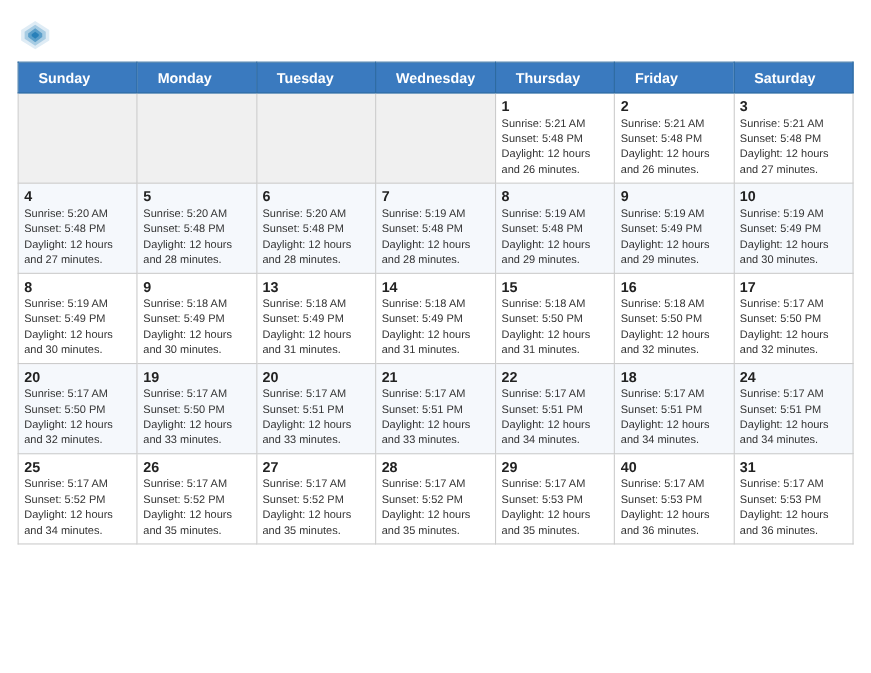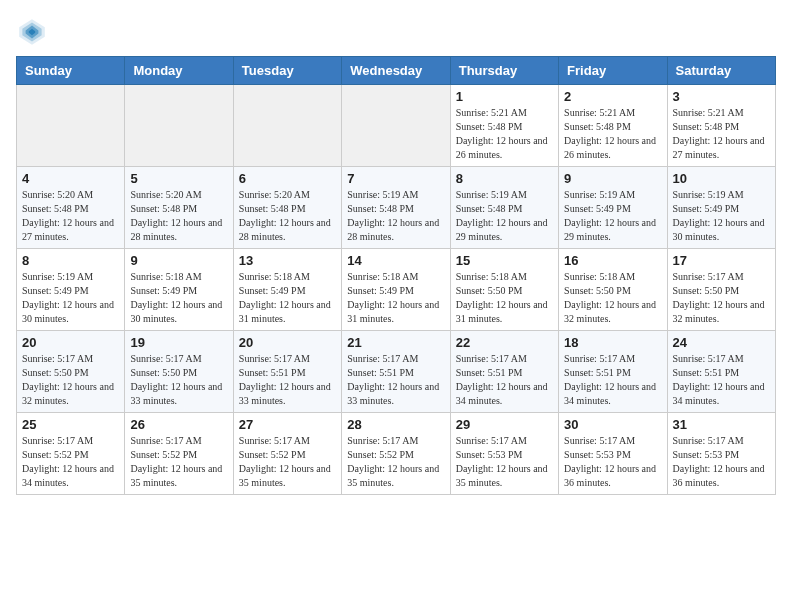--- a/index.html
+++ b/index.html
@@ -49,21 +49,21 @@
     .calendar {
       width: 100%;
       border-collapse: collapse;
       border: 1px solid #ccc;
     }
     .calendar th {
       background: #3a7abf;
       color: #fff;
       font-size: 13px;
       font-weight: bold;
-      padding: 6px 8px;
+      padding: 6px 18px;
       text-align: left;
       border: 1px solid #2d6aa0;
     }
     .calendar td {
       vertical-align: top;
       border: 1px solid #ccc;
       padding: 4px 5px;
       font-size: 10.5px;
       color: #222;
       background: #fff;
@@ -79,21 +79,20 @@
     .day-num {
       font-size: 13px;
       font-weight: bold;
       display: block;
       margin-bottom: 2px;
     }
     .cell-content {
       font-size: 10px;
       line-height: 1.4;
       color: #333;
-      font-family: Liberation Serif, serif;
     }
   </style>
 </head>
 <body>
 
 <div class="header">
   <div class="logo">
     <svg class="logo-icon" viewBox="0 0 40 40">
       <polygon points="20,4 36,14 36,26 20,36 4,26 4,14" fill="#2980b9" opacity="0.15"></polygon>
       <polygon points="20,8 32,16 32,24 20,32 8,24 8,16" fill="#2980b9" opacity="0.3"></polygon>
@@ -363,21 +362,21 @@
         </td>
         <td>
           <span class="day-num">29</span>
           <div class="cell-content">
             <div>Sunrise: 5:17 AM</div>
             <div>Sunset: 5:53 PM</div>
             <div>Daylight: 12 hours and 35 minutes.</div>
           </div>
         </td>
         <td>
-          <span class="day-num">30</span>
+          <span class="day-num">40</span>
           <div class="cell-content">
             <div>Sunrise: 5:17 AM</div>
             <div>Sunset: 5:53 PM</div>
             <div>Daylight: 12 hours and 36 minutes.</div>
           </div>
         </td>
         <td>
           <span class="day-num">31</span>
           <div class="cell-content">
             <div>Sunrise: 5:17 AM</div>

